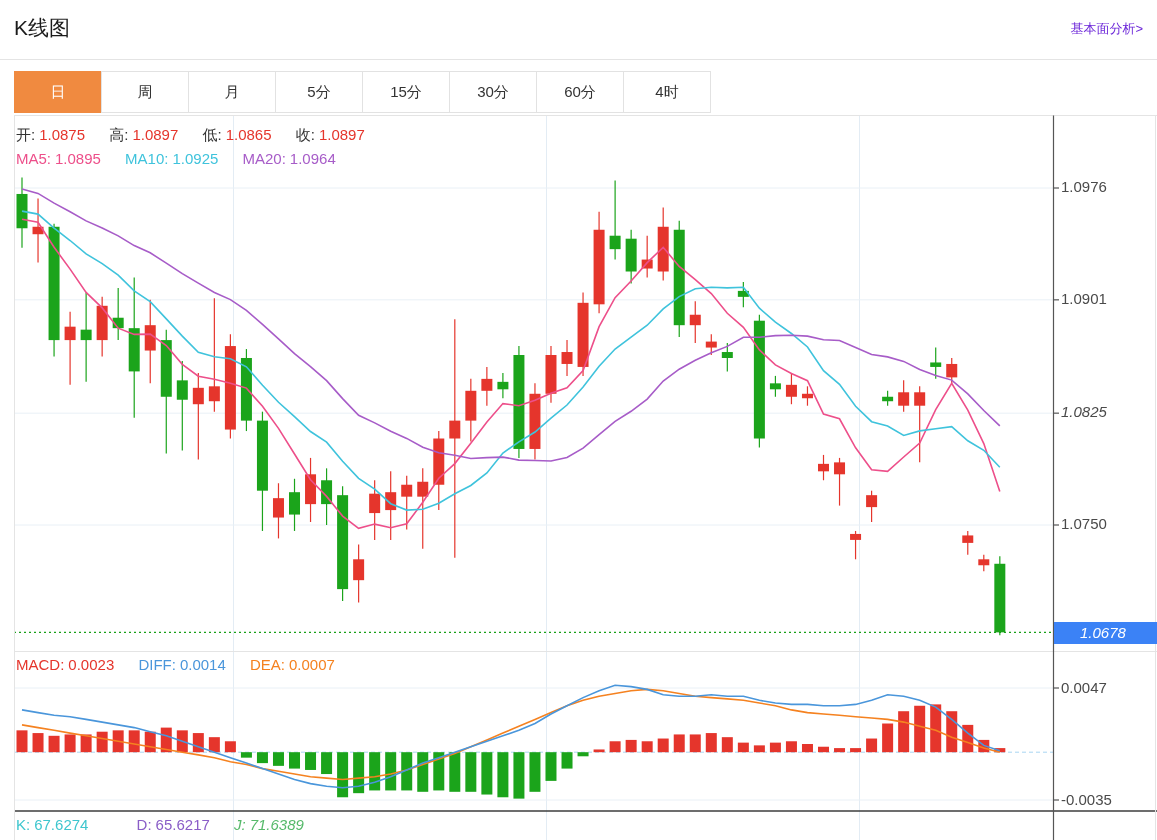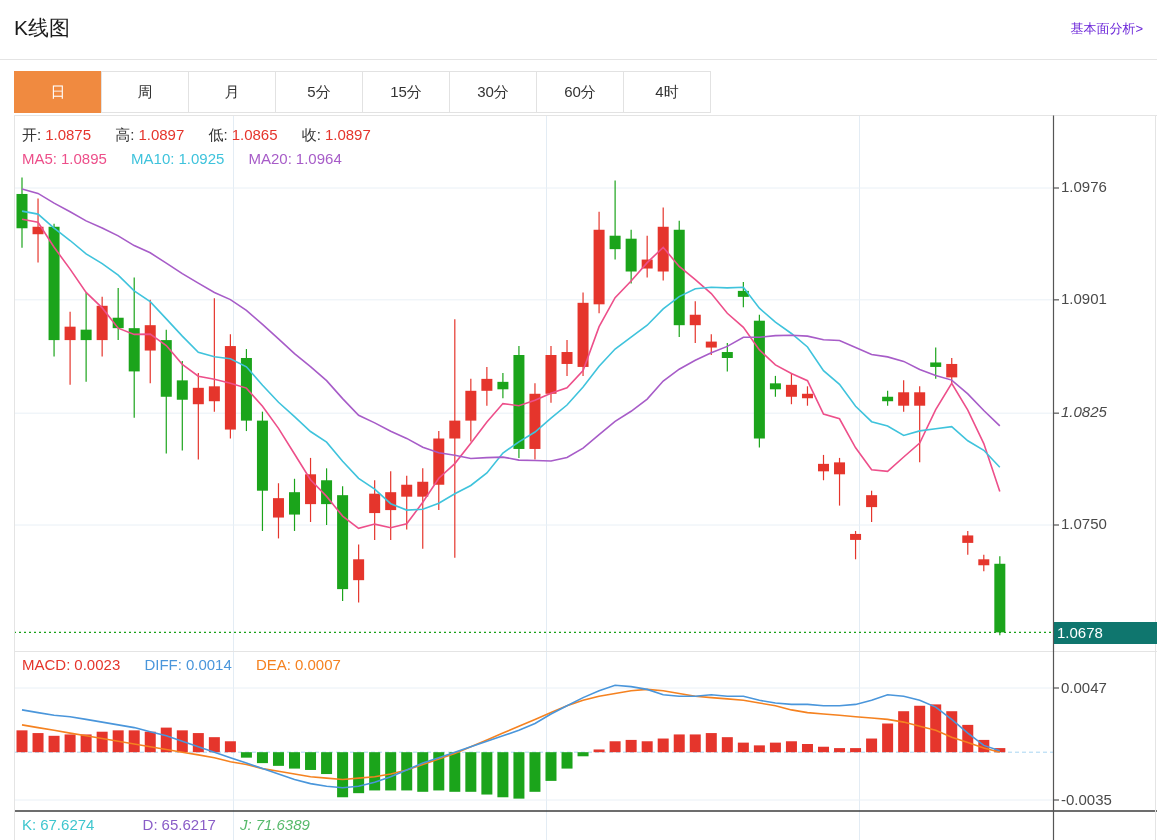--- a/index.html
+++ b/index.html
@@ -16,21 +16,21 @@
   .tabs { position:absolute; left:14px; top:71px; display:flex; }
   .tab { width:88px; height:42px; line-height:40px; text-align:center; font-size:15px; color:#333;
     background:#fff; border:1px solid #e2e2e2; margin-left:-1px; cursor:pointer; }
   .tab:first-child { margin-left:0; }
   .tab.active { background:#f08a40; border-color:#f08a40; color:#fff; }
 
   
   svg.chart { position:absolute; left:0; top:0; }
 
   
-  .legend { position:absolute; left:22px; font-size:15px; white-space:nowrap; z-index:3; }
+  .legend { position:absolute; left:16px; font-size:15px; white-space:nowrap; z-index:3; }
   .legend .item { margin-right:20px; }
   .legend .lbl { color:#333; }
   .ohlc-val { color:#e5352c; }
   .leg-ma5, .leg-ma5 * { color:#ed4f8a; }
   .leg-ma10, .leg-ma10 * { color:#3fc3dc; }
   .leg-ma20, .leg-ma20 * { color:#a75cc8; }
   .leg-macd, .leg-macd * { color:#e5352c; }
   .leg-diff, .leg-diff * { color:#4a96db; }
   .leg-dea, .leg-dea * { color:#f58220; }
   .leg-k, .leg-k * { color:#3ec6ce; }
@@ -40,21 +40,21 @@
   #ohlc-legend { top:126px; }
   #ma-legend { top:150px; }
   #macd-legend { top:656px; }
   #kdj-legend { top:816px; }
 
   
   .ytick { position:absolute; left:1061px; font-size:15px; color:#4a4a4a; z-index:3; }
   .yt0 { top:178px; } .yt1 { top:290px; } .yt2 { top:403px;font-style:italic; } .yt3 { top:515px; }
   .mt0 { top:679px; } .mt1 { top:791px; }
   .cur-price { position:absolute; left:1054px; top:622px; width:103px; height:22px; line-height:22px;
-    background:#0f766e; color:#fff; font-size:15px; padding-left:3px; z-index:3; }
+    background:#3b82f6; color:#fff; font-size:15px; padding-left:26px; z-index:3;font-style:italic; }
 </style>
 </head>
 <body>
 
 <div class="stage">
 
   <div class="hdr">
     <div class="title">K线图</div>
     <a class="fund-link">基本面分析&gt;</a>
   </div>

